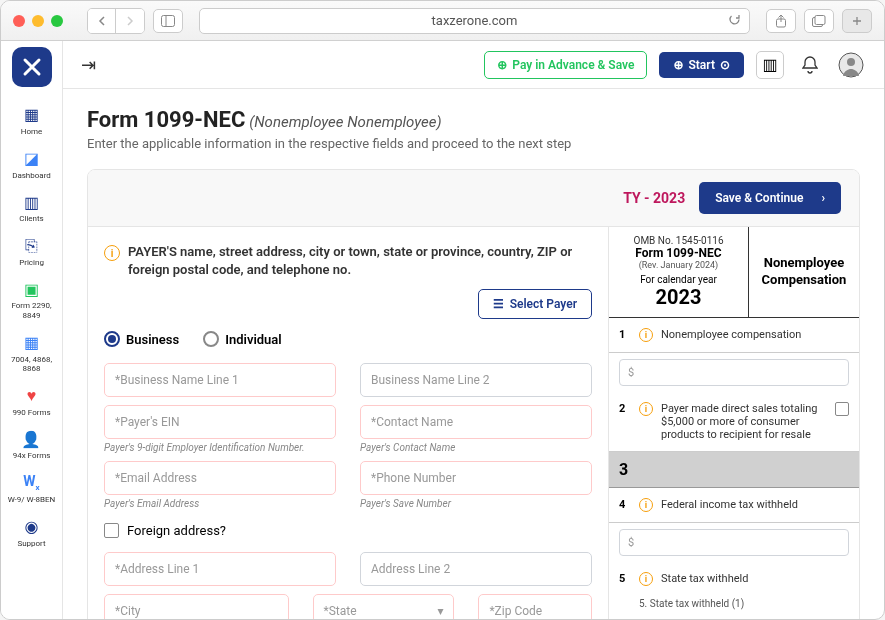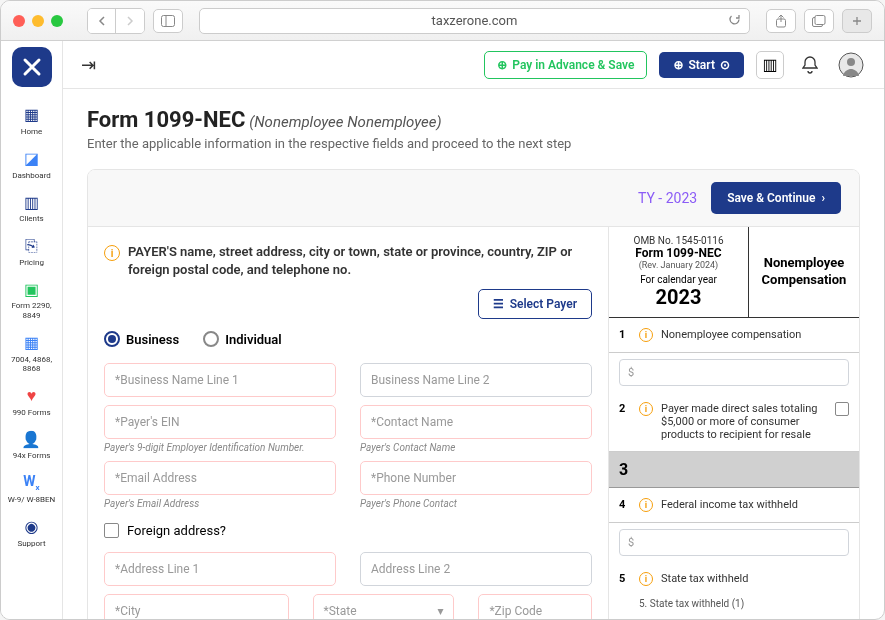--- a/index.html
+++ b/index.html
@@ -27,22 +27,22 @@
 .topbar-spacer{flex:1}
 .payadv{border:1px solid #22c55e;color:#22c55e;background:#fff;padding:6px 12px;border-radius:5px;font-size:12px;font-weight:600;cursor:pointer;display:flex;align-items:center;gap:5px}
 .startbtn{background:#1e3a8a;color:#fff;border:none;padding:6px 14px;border-radius:5px;font-size:12px;font-weight:600;cursor:pointer;display:flex;align-items:center;gap:5px}
 .topicon{width:28px;height:28px;border:1px solid #ccc;border-radius:5px;display:flex;align-items:center;justify-content:center;cursor:pointer}
 .content{flex:1;overflow:auto;padding:18px 24px}
 .pagetitle{font-size:22px;font-weight:700;color:#222}
 .pagesubtitle{font-style:italic;font-weight:400;color:#555;font-size:15px}
 .pagedesc{color:#666;font-size:13px;margin-top:4px}
 .formcard{margin-top:18px;border:1px solid #e5e5e5;border-radius:8px;overflow:hidden}
 .cardheader{background:#f8f8f8;border-bottom:1px solid #e5e5e5;padding:12px 18px;display:flex;align-items:center;justify-content:flex-end;gap:14px}
-.ty{font-size:14px;font-weight:400;color:#8b5cf6}
-.savecont{background:#1e3a8a;color:#fff;border:none;padding:9px 16px;border-radius:5px;font-size:12px;font-weight:600;cursor:pointer;display:flex;align-items:center;gap:6px}
+.ty{font-size:14px;font-weight:700;color:#be185d}
+.savecont{background:#1e3a8a;color:#fff;border:none;padding:9px 16px;border-radius:5px;font-size:12px;font-weight:600;cursor:pointer;display:flex;align-items:center;gap:18px}
 .cardbody{display:flex}
 .leftpane{flex:1;padding:16px;border-right:1px solid #e5e5e5}
 .inforow{display:flex;gap:8px;align-items:flex-start;margin-bottom:10px}
 .infoicon{width:16px;height:16px;border:1.5px solid #f59e0b;border-radius:50%;display:flex;align-items:center;justify-content:center;color:#f59e0b;font-size:10px;font-weight:bold;flex-shrink:0;margin-top:2px}
 .infotext{font-size:13px;color:#333;font-weight:600;line-height:1.4}
 .selectpayer{border:1.5px solid #1e3a8a;color:#1e3a8a;background:#fff;padding:7px 14px;border-radius:5px;font-size:12px;font-weight:600;cursor:pointer;display:flex;align-items:center;gap:6px;float:right;margin-bottom:12px}
 .radiorow{display:flex;gap:24px;margin-bottom:16px;clear:both}
 .radio{display:flex;align-items:center;gap:6px;cursor:pointer;font-size:13px;font-weight:600}
 .radiocircle{width:16px;height:16px;border:2px solid #1e3a8a;border-radius:50%;display:flex;align-items:center;justify-content:center}
 .radiocircle.checked::after{content:"";width:8px;height:8px;background:#1e3a8a;border-radius:50%}
@@ -260,21 +260,21 @@
                     <div class="helper">Payer's Contact Name</div>
                   </div>
               </div>
               <div class="fieldrow">
                 <div class="fieldcol">
                     <div class="input">*Email Address</div>
                     <div class="helper">Payer's Email Address</div>
                   </div>
                 <div class="fieldcol">
                     <div class="input">*Phone Number</div>
-                    <div class="helper">Payer's Phone Contact</div>
+                    <div class="helper">Payer's Save Number</div>
                   </div>
               </div>
               <div class="checkrow">
                 <div class="checkbox"></div>
                 <span>Foreign address?</span>
               </div>
               <div class="fieldrow">
                 <div class="fieldcol">
                     <div class="input">*Address Line 1</div>
                   </div>

